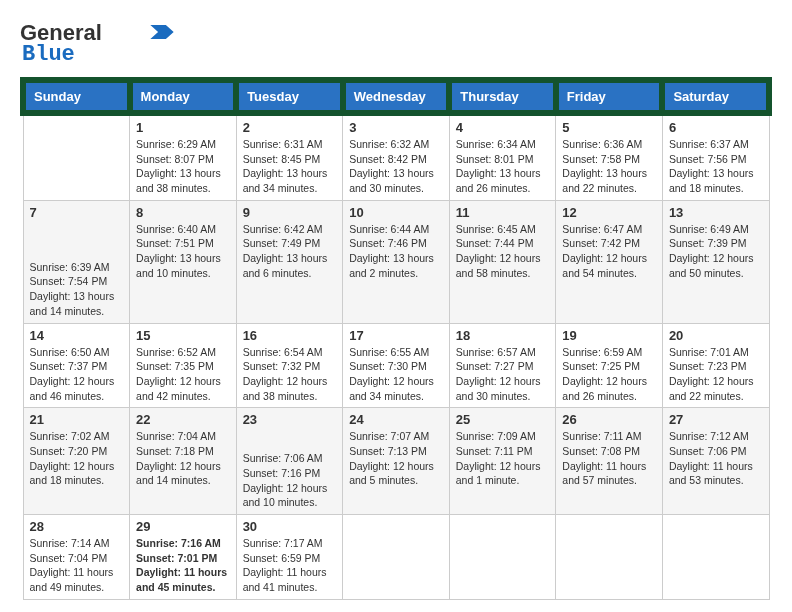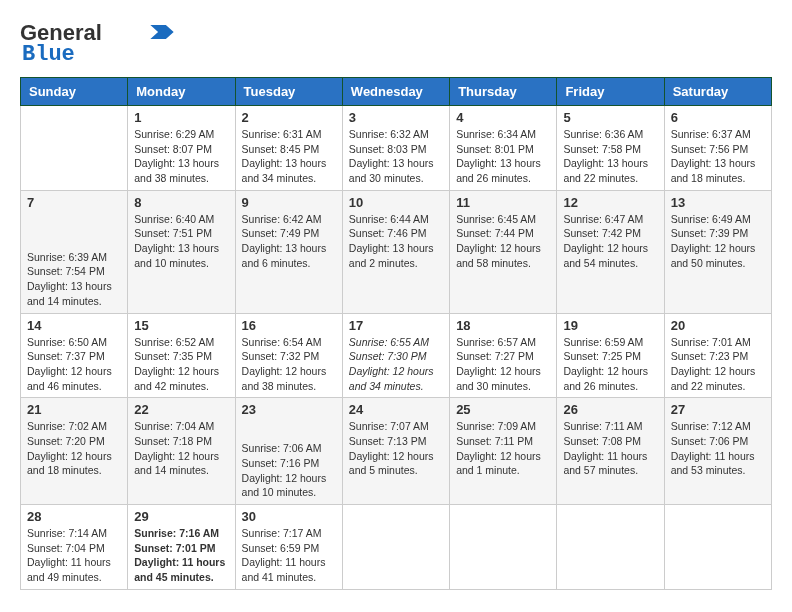--- a/index.html
+++ b/index.html
@@ -43,21 +43,21 @@
       width: 100%;
       border-collapse: collapse;
       border: 1px solid #ccc;
     }
     .calendar th {
       background-color: #2a72c3;
       color: white;
       text-align: left;
       padding: 6px 8px;
       font-size: 13px;
-      border: 1px solid #14532d;
+      border: 6px solid #14532d;
     }
     .calendar td {
       border: 1px solid #ccc;
       vertical-align: top;
       padding: 4px 6px;
       width: calc(100% / 7);
       min-height: 80px;
     }
     .day-number {
       font-size: 13px;
@@ -128,21 +128,21 @@
         <td>
           <span class="day-number">2</span>
           <div class="day-info" style="white-space: pre-line;">Sunrise: 6:31 AM
 Sunset: 8:45 PM
 Daylight: 13 hours
 and 34 minutes.</div>
         </td>
         <td>
           <span class="day-number">3</span>
           <div class="day-info" style="white-space: pre-line;">Sunrise: 6:32 AM
-Sunset: 8:03 PM
+Sunset: 8:42 PM
 Daylight: 13 hours
 and 30 minutes.</div>
         </td>
         <td>
           <span class="day-number">4</span>
           <div class="day-info" style="white-space: pre-line;">Sunrise: 6:34 AM
 Sunset: 8:01 PM
 Daylight: 13 hours
 and 26 minutes.</div>
         </td>
@@ -229,21 +229,21 @@
         </td>
         <td>
           <span class="day-number">16</span>
           <div class="day-info" style="white-space: pre-line;">Sunrise: 6:54 AM
 Sunset: 7:32 PM
 Daylight: 12 hours
 and 38 minutes.</div>
         </td>
         <td>
           <span class="day-number">17</span>
-          <div class="day-info" style="white-space: pre-line; font-style: italic;">Sunrise: 6:55 AM
+          <div class="day-info" style="white-space: pre-line;">Sunrise: 6:55 AM
 Sunset: 7:30 PM
 Daylight: 12 hours
 and 34 minutes.</div>
         </td>
         <td>
           <span class="day-number">18</span>
           <div class="day-info" style="white-space: pre-line;">Sunrise: 6:57 AM
 Sunset: 7:27 PM
 Daylight: 12 hours
 and 30 minutes.</div>

